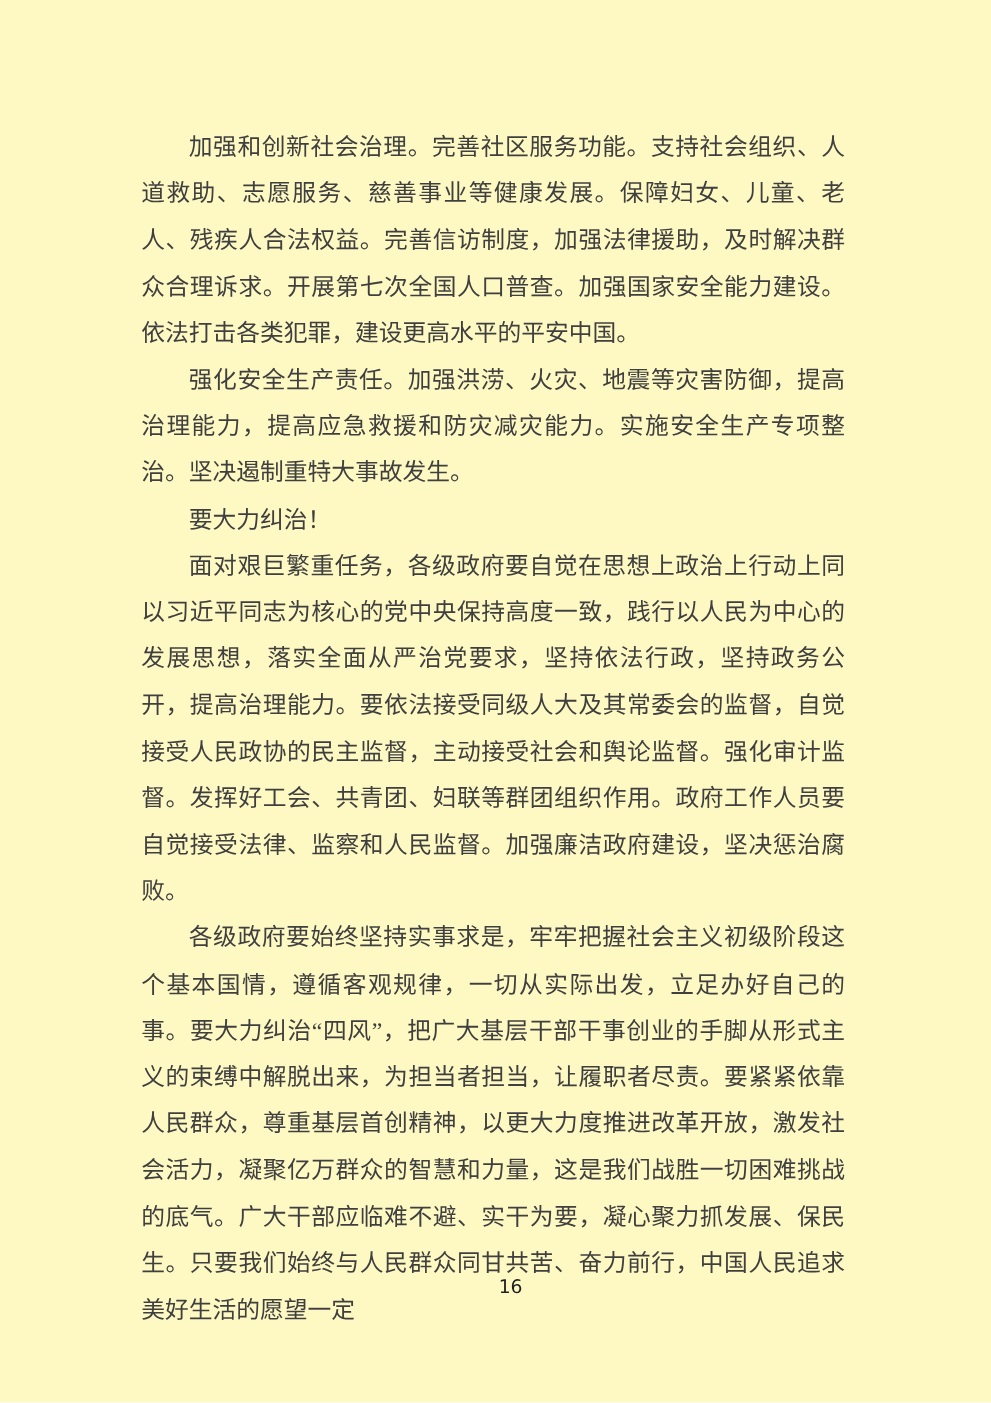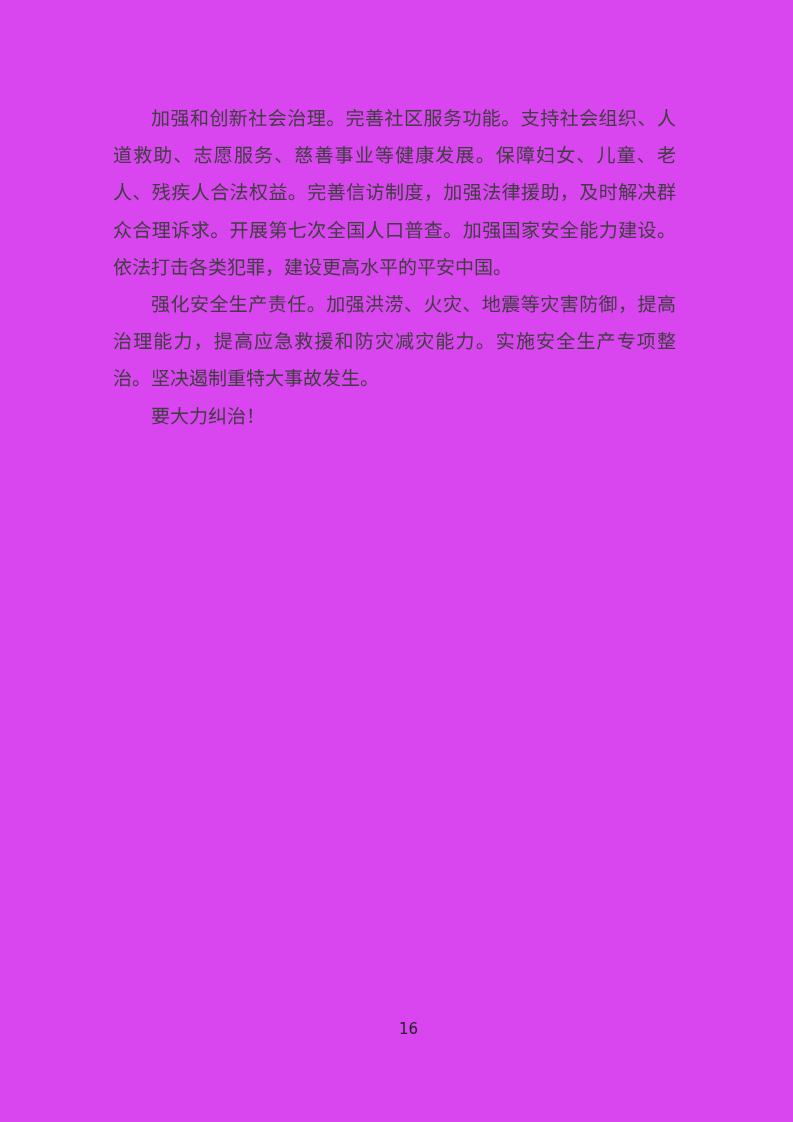--- a/index.html
+++ b/index.html
@@ -5,21 +5,21 @@
 <style>
   html, body {
     margin: 0;
     padding: 0;
     background: #ffffff;
   }
   .page {
     position: relative;
     width: 793px;
     height: 1122px;
-    background: #d946ef;
+    background: #fef9c3;
     overflow: hidden;
     font-family: "Liberation Serif", serif;
   }
   .text-body {
     position: absolute;
     left: 113px;
     top: 100px;
     width: 563px;
     color: #3f3f3f;
     font-size: 19px;
@@ -46,15 +46,17 @@
   }
 </style>
 </head>
 <body>
 
 <div class="page">
   <div class="text-body">
     <p class="para">加强和创新社会治理。完善社区服务功能。支持社会组织、人道救助、志愿服务、慈善事业等健康发展。保障妇女、儿童、老人、残疾人合法权益。完善信访制度，加强法律援助，及时解决群众合理诉求。开展第七次全国人口普查。加强国家安全能力建设。依法打击各类犯罪，建设更高水平的平安中国。</p>
     <p class="para">强化安全生产责任。加强洪涝、火灾、地震等灾害防御，提高治理能力，提高应急救援和防灾减灾能力。实施安全生产专项整治。坚决遏制重特大事故发生。</p>
     <p class="para">要大力纠治！</p>
+    <p class="para">面对艰巨繁重任务，各级政府要自觉在思想上政治上行动上同以习近平同志为核心的党中央保持高度一致，践行以人民为中心的发展思想，落实全面从严治党要求，坚持依法行政，坚持政务公开，提高治理能力。要依法接受同级人大及其常委会的监督，自觉接受人民政协的民主监督，主动接受社会和舆论监督。强化审计监督。发挥好工会、共青团、妇联等群团组织作用。政府工作人员要自觉接受法律、监察和人民监督。加强廉洁政府建设，坚决惩治腐败。</p>
+    <p class="para">各级政府要始终坚持实事求是，牢牢把握社会主义初级阶段这个基本国情，遵循客观规律，一切从实际出发，立足办好自己的事。要大力纠治“四风”，把广大基层干部干事创业的手脚从形式主义的束缚中解脱出来，为担当者担当，让履职者尽责。要紧紧依靠人民群众，尊重基层首创精神，以更大力度推进改革开放，激发社会活力，凝聚亿万群众的智慧和力量，这是我们战胜一切困难挑战的底气。广大干部应临难不避、实干为要，凝心聚力抓发展、保民生。只要我们始终与人民群众同甘共苦、奋力前行，中国人民追求美好生活的愿望一定</p>
   </div>
   <div class="page-number">16</div>
 </div>
 
 </body></html>

